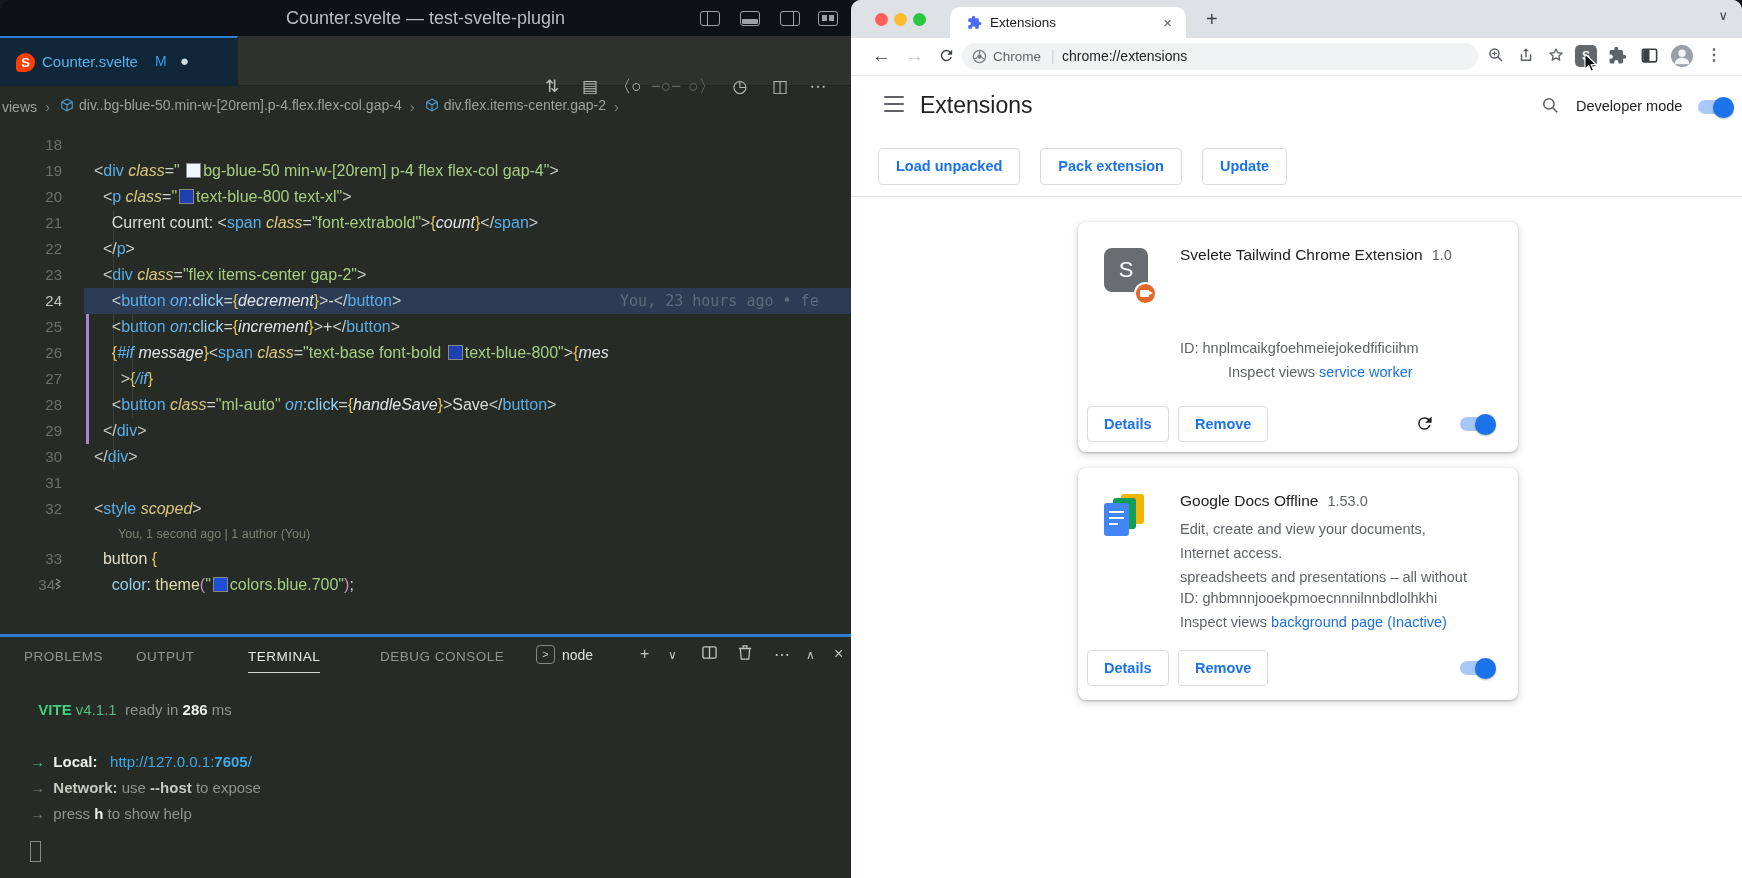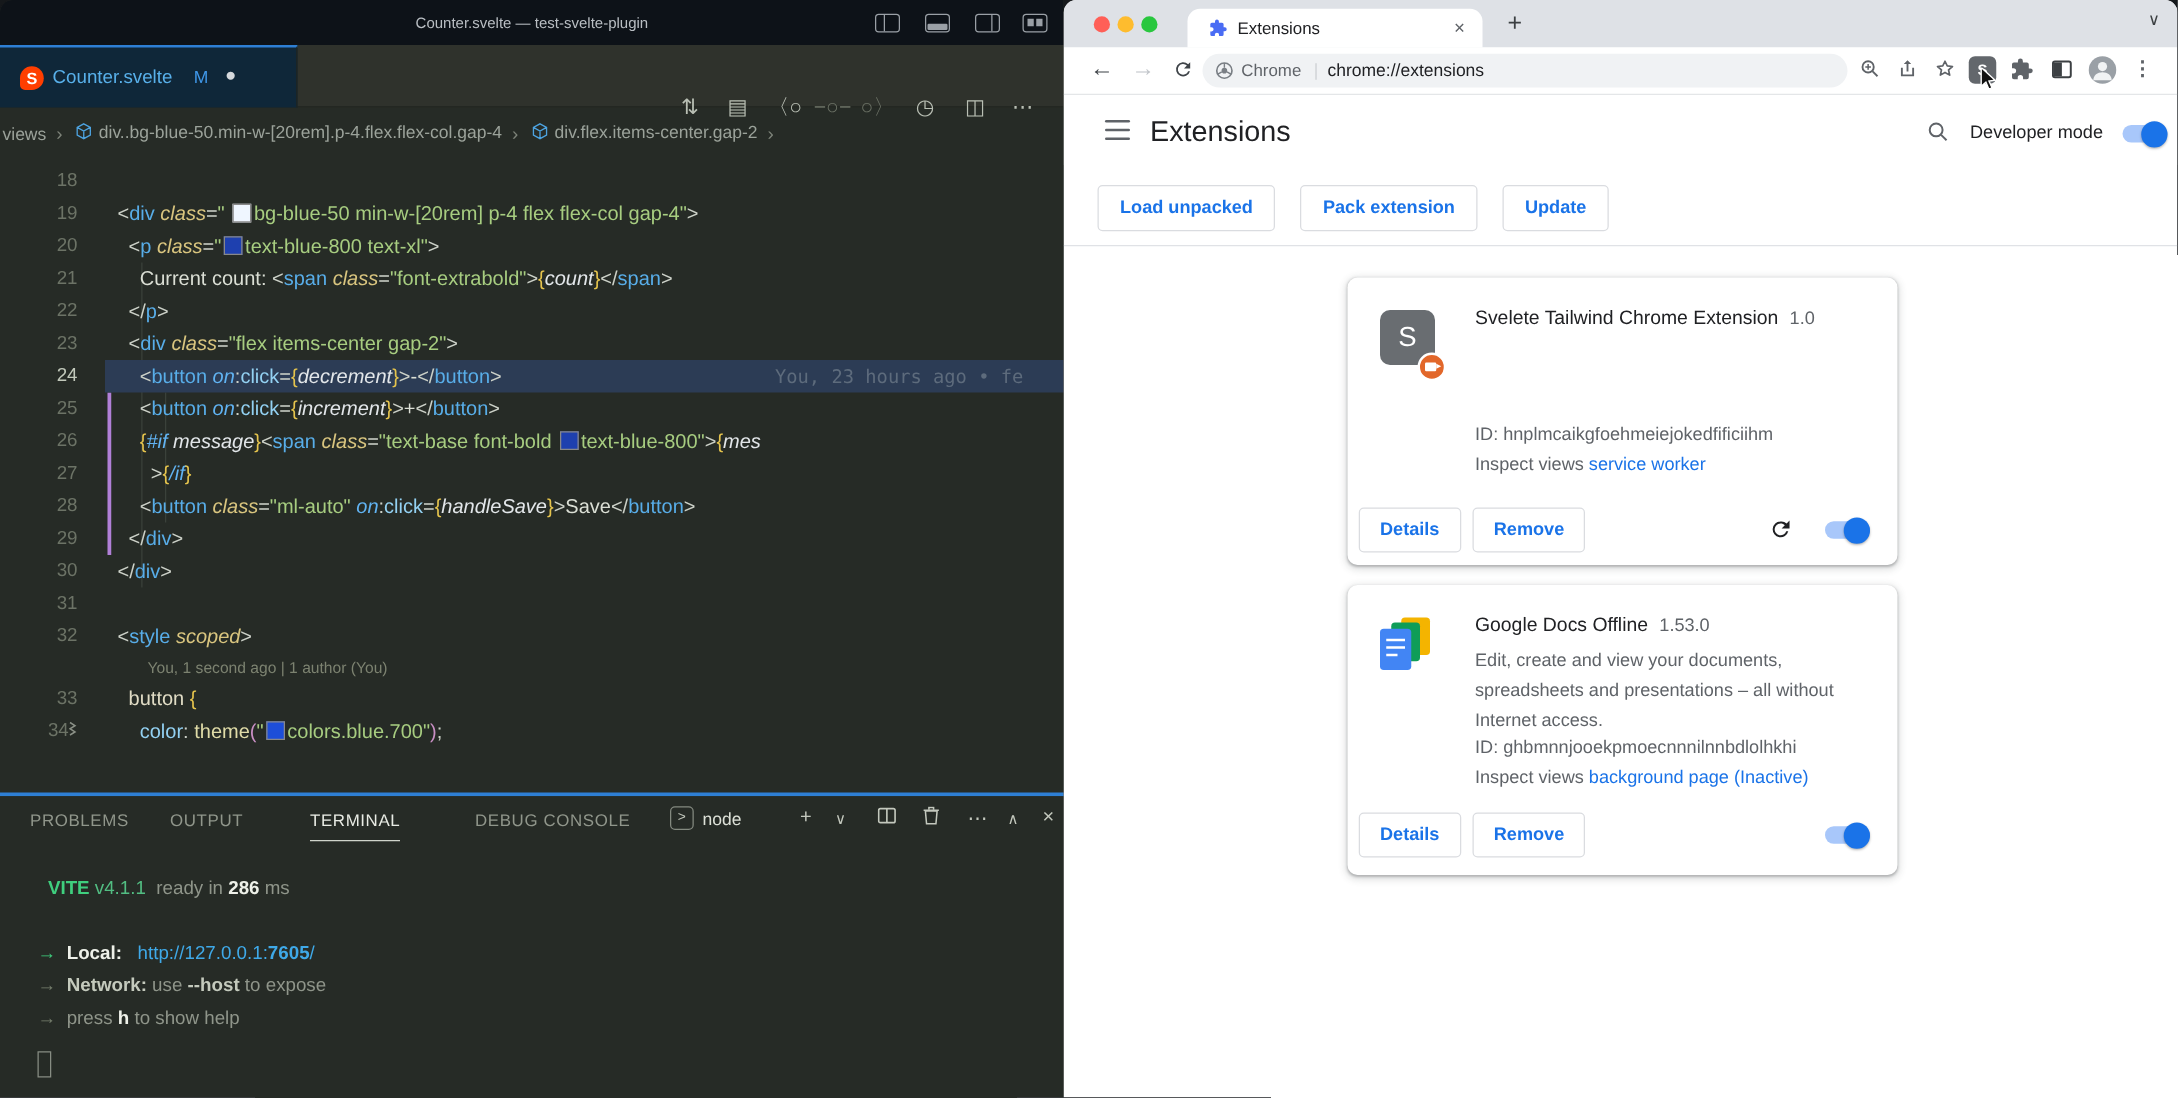--- a/index.html
+++ b/index.html
@@ -3,21 +3,21 @@
 <meta charset="utf-8">
 <style>
   html,body{margin:0;padding:0;background:#15181b;}
   *{box-sizing:border-box;font-family:"Liberation Sans",sans-serif;}
   #stage{position:relative;width:1742px;height:878px;overflow:hidden;background:#15181b;}
   .abs{position:absolute;}
 
   
   #vscode{left:0;top:0;width:851px;height:878px;background:#262b26;border-radius:10px 0 0 0;overflow:hidden;}
   #vs-titlebar{left:0;top:0;width:851px;height:36px;background:#0d1218;color:#c3c8cc;}
-  #vs-title{width:100%;text-align:center;line-height:36px;font-size:12px;color:#b9bec3;}
+  #vs-title{width:100%;text-align:center;line-height:36px;font-size:18px;color:#b9bec3;}
   .ticon{width:20px;height:15px;border:1.4px solid #9aa0a6;border-radius:3px;position:absolute;top:11px;}
   .ticon.cols::before{content:"";position:absolute;left:6px;top:0;bottom:0;width:1.4px;background:#9aa0a6;}
   .ticon.panelb::before{content:"";position:absolute;left:1px;right:1px;bottom:1px;height:5px;background:#9aa0a6;border-radius:1px;}
   .ticon.right::before{content:"";position:absolute;right:5px;top:0;bottom:0;width:1.4px;background:#9aa0a6;}
   .ticon.grid::before{content:"";position:absolute;left:3px;top:3px;width:5px;height:6px;background:#9aa0a6;}
   .ticon.grid::after{content:"";position:absolute;right:3px;top:3px;width:5px;height:6px;background:#9aa0a6;}
 
   #vs-tabbar{left:0;top:36px;width:851px;height:50px;background:#2f322c;border-bottom:1px solid #21251f;}
   #vs-tab{position:absolute;left:0;top:0;width:238px;height:50px;background:#0f2739;border-top:2px solid #2e7fd4;border-right:1px solid #21251f;}
   #svelte-icon{position:absolute;left:16px;top:15px;width:19px;height:19px;background:#ff3e00;border-radius:50% 50% 50% 4px;color:#fff;font-weight:bold;font-size:13px;text-align:center;line-height:19px;}
@@ -327,21 +327,21 @@
     <div id="dev-buttons"><span class="dev-btn">Load unpacked</span><span class="dev-btn">Pack extension</span><span class="dev-btn">Update</span></div>
     <div id="page-divider"></div>
     <div id="cards">
         <div class="card" style="top: 222px; height: 230px;">
           <div class="icon-wrap">
             <div class="sq-icon">S</div>
             <span class="badge"></span>
           </div>
           <div class="c-title">Svelete Tailwind Chrome Extension<span class="c-ver">1.0</span></div>
           <div class="c-id" style="top: 118px;">ID: hnplmcaikgfoehmeiejokedfificiihm</div>
-          <div class="c-inspect" style="top: 142px;"><span>Inspect views </span><a href="#">service worker</a></div>
+          <div class="c-inspect" style="top: 142px; margin-left: 48px;"><span>Inspect views </span><a href="#">service worker</a></div>
           <span class="c-btn" style="left: 9px; top: 184px;">Details</span>
           <span class="c-btn" style="left: 100px; top: 184px;">Remove</span>
           <span class="reload-ico" style="left: 337px; top: 192px;"><svg width="19" height="19" viewBox="0 0 24 24">
               <path fill="#202124" d="M12 4a8 8 0 1 0 7.74 10h-2.1A6 6 0 1 1 12 6c1.66 0 3.14.69 4.22 1.78L13 11h8V3l-2.95 2.95A7.98 7.98 0 0 0 12 4z"></path>
             </svg></span>
           <span class="toggle-track" style="left: 382px; top: 195px;"></span>
           <span class="toggle-thumb" style="left: 397px; top: 192px;"></span>
         </div>
         <div class="card" style="top: 468px; height: 232px;">
           <div class="icon-wrap">
@@ -349,22 +349,22 @@
             <div class="gdoc" style="left: 9px; top: 4px; width: 23px; height: 31px; background: rgb(15, 157, 88);"></div>
             <div class="gdoc" style="left: 0px; top: 9px; width: 25px; height: 33px; background: rgb(66, 133, 244);">
               <div style="margin:8px 5px 0;height:2px;background:#fff"></div>
               <div style="margin:4px 5px 0;height:2px;background:#fff"></div>
               <div style="margin:4px 5px 0;height:2px;background:#fff;width:9px"></div>
             </div>
           </div>
           <div class="c-title">Google Docs Offline<span class="c-ver">1.53.0</span></div>
           <div class="c-desc" style="top: 49px;">
             <div>Edit, create and view your documents,</div>
+            <div>Internet access.</div>
             <div>spreadsheets and presentations – all without</div>
-            <div>Internet access.</div>
           </div>
           <div class="c-id" style="top: 122px;">ID: ghbmnnjooekpmoecnnnilnnbdlolhkhi</div>
           <div class="c-inspect" style="top: 146px;"><span>Inspect views </span><a href="#">background page (Inactive)</a></div>
           <span class="c-btn" style="left: 9px; top: 182px;">Details</span>
           <span class="c-btn" style="left: 100px; top: 182px;">Remove</span>
           <span class="toggle-track" style="left: 382px; top: 193px;"></span>
           <span class="toggle-thumb" style="left: 397px; top: 190px;"></span>
         </div>
       </div>
   </div>

